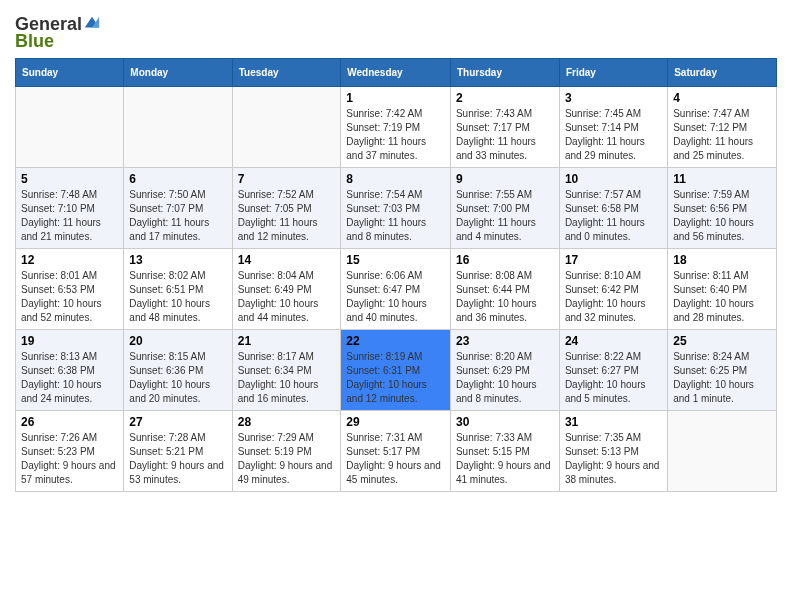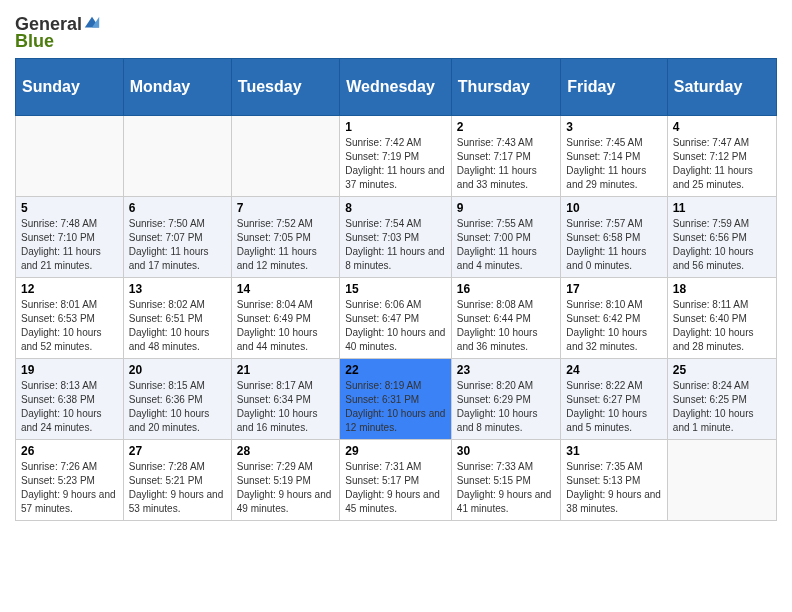--- a/index.html
+++ b/index.html
@@ -56,22 +56,22 @@
     }
     .calendar {
       width: 100%;
       border-collapse: collapse;
       font-size: 10.5px;
     }
     .calendar th {
       background-color: #2a6db5;
       color: #fff;
       text-align: left;
-      padding: 19px 6px;
-      font-size: 16px;
+      padding: 8px 6px;
+      font-size: 10px;
       font-weight: bold;
       border: 1px solid #1a5a9a;
     }
     .calendar td {
       vertical-align: top;
       padding: 4px 5px;
       border: 1px solid #ccc;
       width: 113px;
       min-height: 80px;
       background: #fff;

